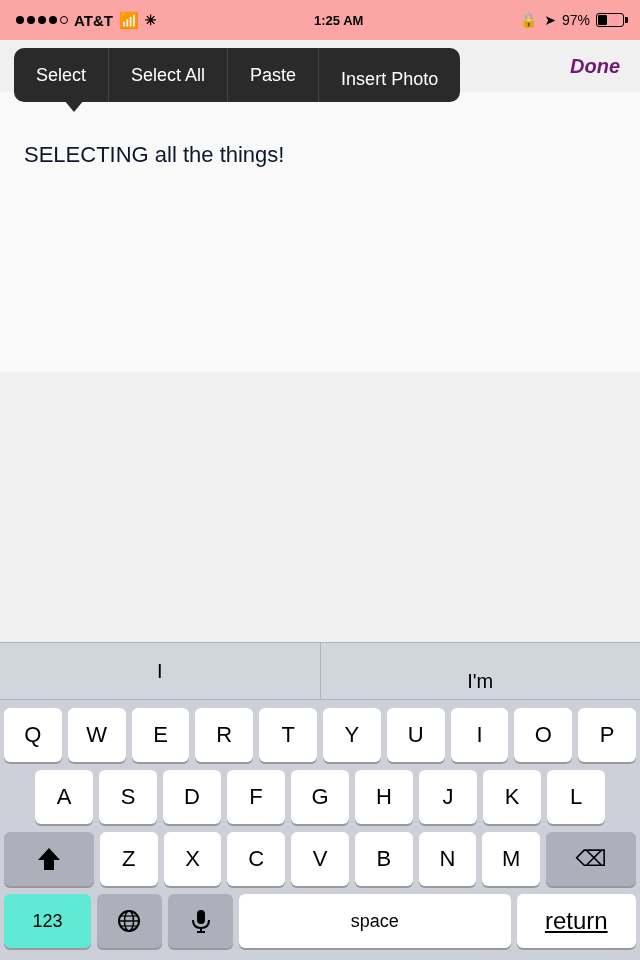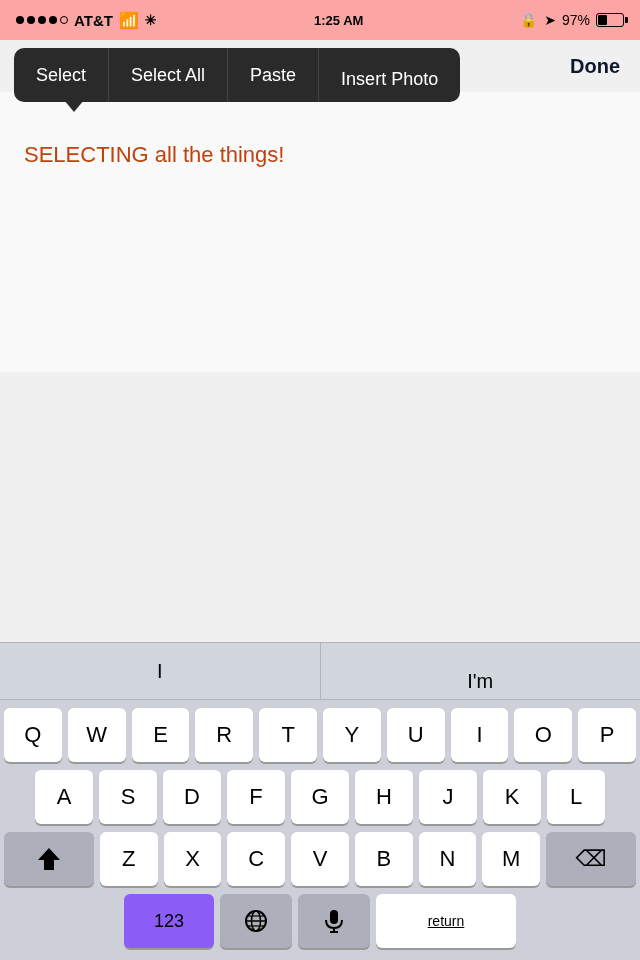--- a/index.html
+++ b/index.html
@@ -112,24 +112,25 @@
       color: #f5a623;
       font-size: 20px;
       font-weight: 400;
       cursor: pointer;
     }
     .nav-back-chevron {
       font-size: 22px;
       color: #f5a623;
     }
     .nav-done {
-      color: #0f172a;
+      color: #701a75;
       font-size: 20px;
       font-weight: 600;
       cursor: pointer;
+      font-style: italic;
     }
 
     
     .popup-menu {
       position: absolute;
       top: 8px;
       left: 14px;
       background: #2a2a2a;
       border-radius: 10px;
       display: flex;
@@ -174,21 +175,21 @@
 
     
     .note-area {
       background: #f9f9f9;
       min-height: 280px;
       padding: 20px 24px;
       padding-top: 50px;
     }
     .note-text {
       font-size: 22px;
-      color: #c2410c;
+      color: #0f172a;
       font-weight: 400;
     }
 
     
     .keyboard-container {
       position: absolute;
       bottom: 0;
       left: 0;
       width: 640px;
       background: #cdd0d8;
@@ -258,36 +259,36 @@
     }
     .key.space-key {
       flex: 5;
       max-width: 360px;
       font-size: 18px;
       color: #000;
     }
     .key.return-key {
       flex: 2.2;
       max-width: 140px;
-      font-size: 14px;
+      font-size: 24px;
       text-decoration: underline;
     }
     .key.shift-key {
       flex: 1.6;
       max-width: 90px;
     }
     .key.delete-key {
       flex: 1.6;
       max-width: 90px;
       background: #adb0ba;
     }
     .key.num-key {
       flex: 1.6;
       max-width: 90px;
-      background: #8b5cf6;
+      background: #5eead4;
       font-size: 18px;
     }
     .key.globe-key {
       flex: 1.2;
       max-width: 72px;
       background: #adb0ba;
     }
     .key.mic-key {
       flex: 1.2;
       max-width: 72px;
@@ -411,16 +412,17 @@
         </svg>
       </div>
       <div class="key dark mic-key">
         <svg width="20" height="24" viewBox="0 0 20 24">
           <rect x="6" y="1" width="8" height="14" rx="4" fill="#000"></rect>
           <path d="M2 11 Q2 19 10 19 Q18 19 18 11" fill="none" stroke="#000" stroke-width="2"></path>
           <line x1="10" y1="19" x2="10" y2="23" stroke="#000" stroke-width="2"></line>
           <line x1="6" y1="23" x2="14" y2="23" stroke="#000" stroke-width="2"></line>
         </svg>
       </div>
+      <div class="key space-key">space</div>
       <div class="key return-key">return</div>
     </div>
   </div>
 </div>
 
 </body></html>

